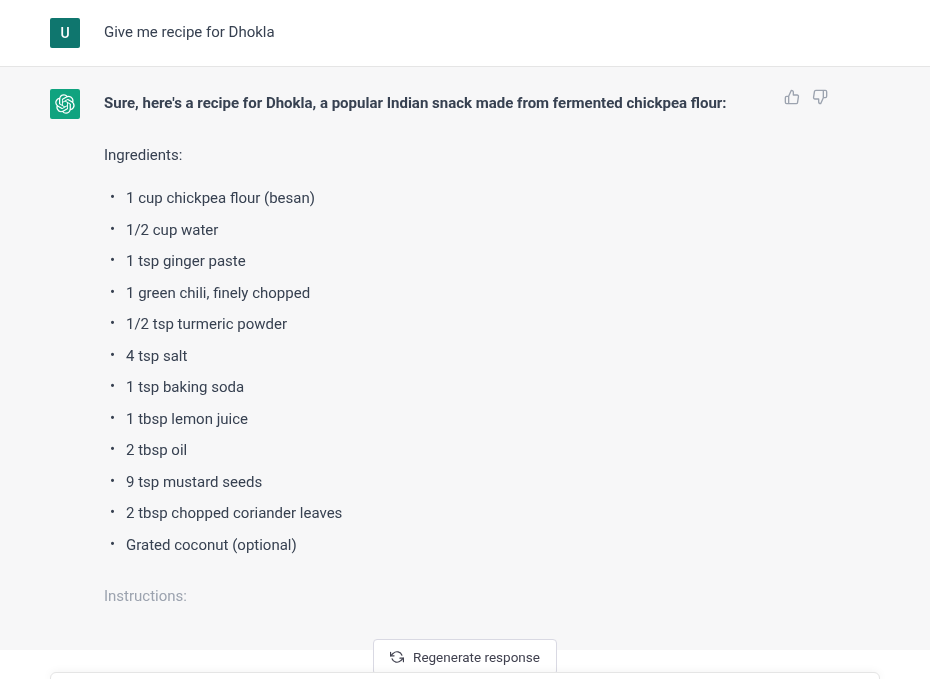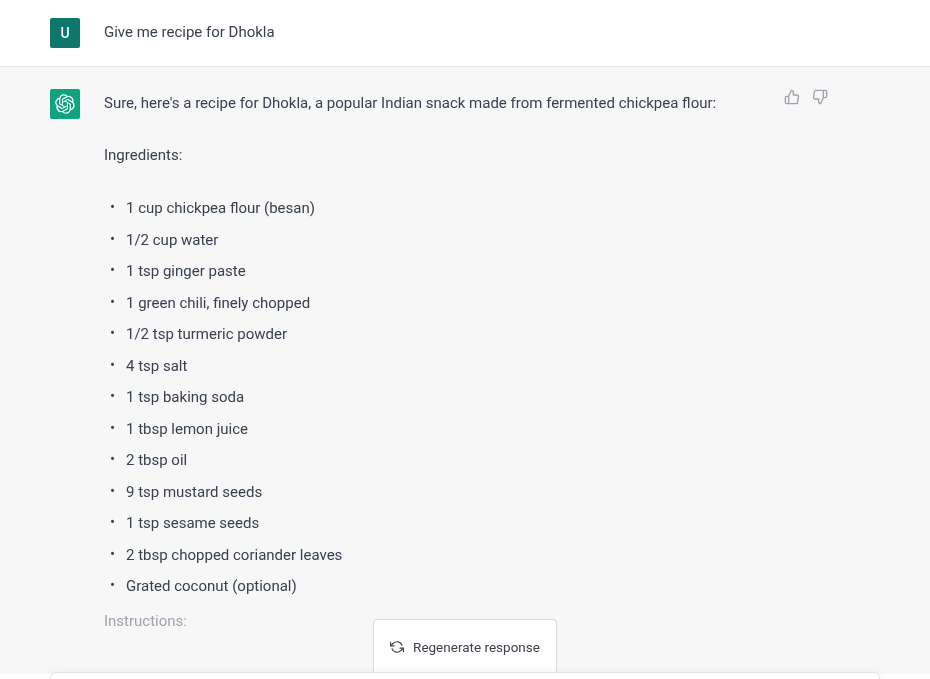--- a/index.html
+++ b/index.html
@@ -45,26 +45,26 @@
   .user-avatar { background: #0f766e; }
   .assistant-avatar { background: #10a37f; }
   .assistant-avatar svg { width: 20px; height: 20px; }
   .content {
     flex: 1;
     line-height: 1.7;
     color: #374151;
     padding-top: 2px;
     max-width: 680px;
   }
-  .intro-line { margin-bottom: 26px; }
-  .section-label { margin-bottom: 28px; }
+  .intro-line { margin-bottom: 26px; font-weight: bold; }
+  .section-label { margin-bottom: 18px; }
   .ingredient-list {
     list-style: none;
     margin-left: 0;
-    margin-bottom: 9px;
+    margin-bottom: 26px;
   }
   .ingredient-list li {
     position: relative;
     padding-left: 22px;
     margin-bottom: 6px;
   }
   .ingredient-list li::before {
     content: "•";
     position: absolute;
     left: 6px;
@@ -86,21 +86,21 @@
     bottom: 4px;
     display: flex;
     justify-content: center;
     pointer-events: none;
   }
   .regen-btn {
     pointer-events: auto;
     background: #ffffff;
     border: 1px solid #d9d9e3;
     border-radius: 4px;
-    padding: 19px 16px;
+    padding: 9px 16px;
     font-size: 13.5px;
     color: #40414f;
     display: flex;
     align-items: center;
     gap: 9px;
     cursor: pointer;
     font-family: inherit;
   }
   .regen-btn svg { width: 14px; height: 14px; }
   .input-hint {
@@ -142,21 +142,20 @@
         <li><span>1 cup chickpea flour (besan)</span></li>
         <li><span>1/2 cup water</span></li>
         <li><span>1 tsp ginger paste</span></li>
         <li><span>1 green chili, finely chopped</span></li>
         <li><span>1/2 tsp turmeric powder</span></li>
         <li><span>4 tsp salt</span></li>
         <li><span>1 tsp baking soda</span></li>
         <li><span>1 tbsp lemon juice</span></li>
         <li><span>2 tbsp oil</span></li>
         <li><span>9 tsp mustard seeds</span></li>
-        <li><span>1 tsp sesame seeds</span></li>
         <li><span>2 tbsp chopped coriander leaves</span></li>
         <li><span>Grated coconut (optional)</span></li>
       </ul>
     <p class="instructions-label">Instructions:</p>
   </div>
   <div class="feedback">
     <svg viewBox="0 0 24 24" fill="none" stroke="currentColor" stroke-width="2" stroke-linecap="round" stroke-linejoin="round">
         <path d="M14 9V5a3 3 0 0 0-3-3l-4 9v11h11.28a2 2 0 0 0 2-1.7l1.38-9a2 2 0 0 0-2-2.3zM7 22H4a2 2 0 0 1-2-2v-7a2 2 0 0 1 2-2h3"></path>
       </svg>
     <svg viewBox="0 0 24 24" fill="none" stroke="currentColor" stroke-width="2" stroke-linecap="round" stroke-linejoin="round">

